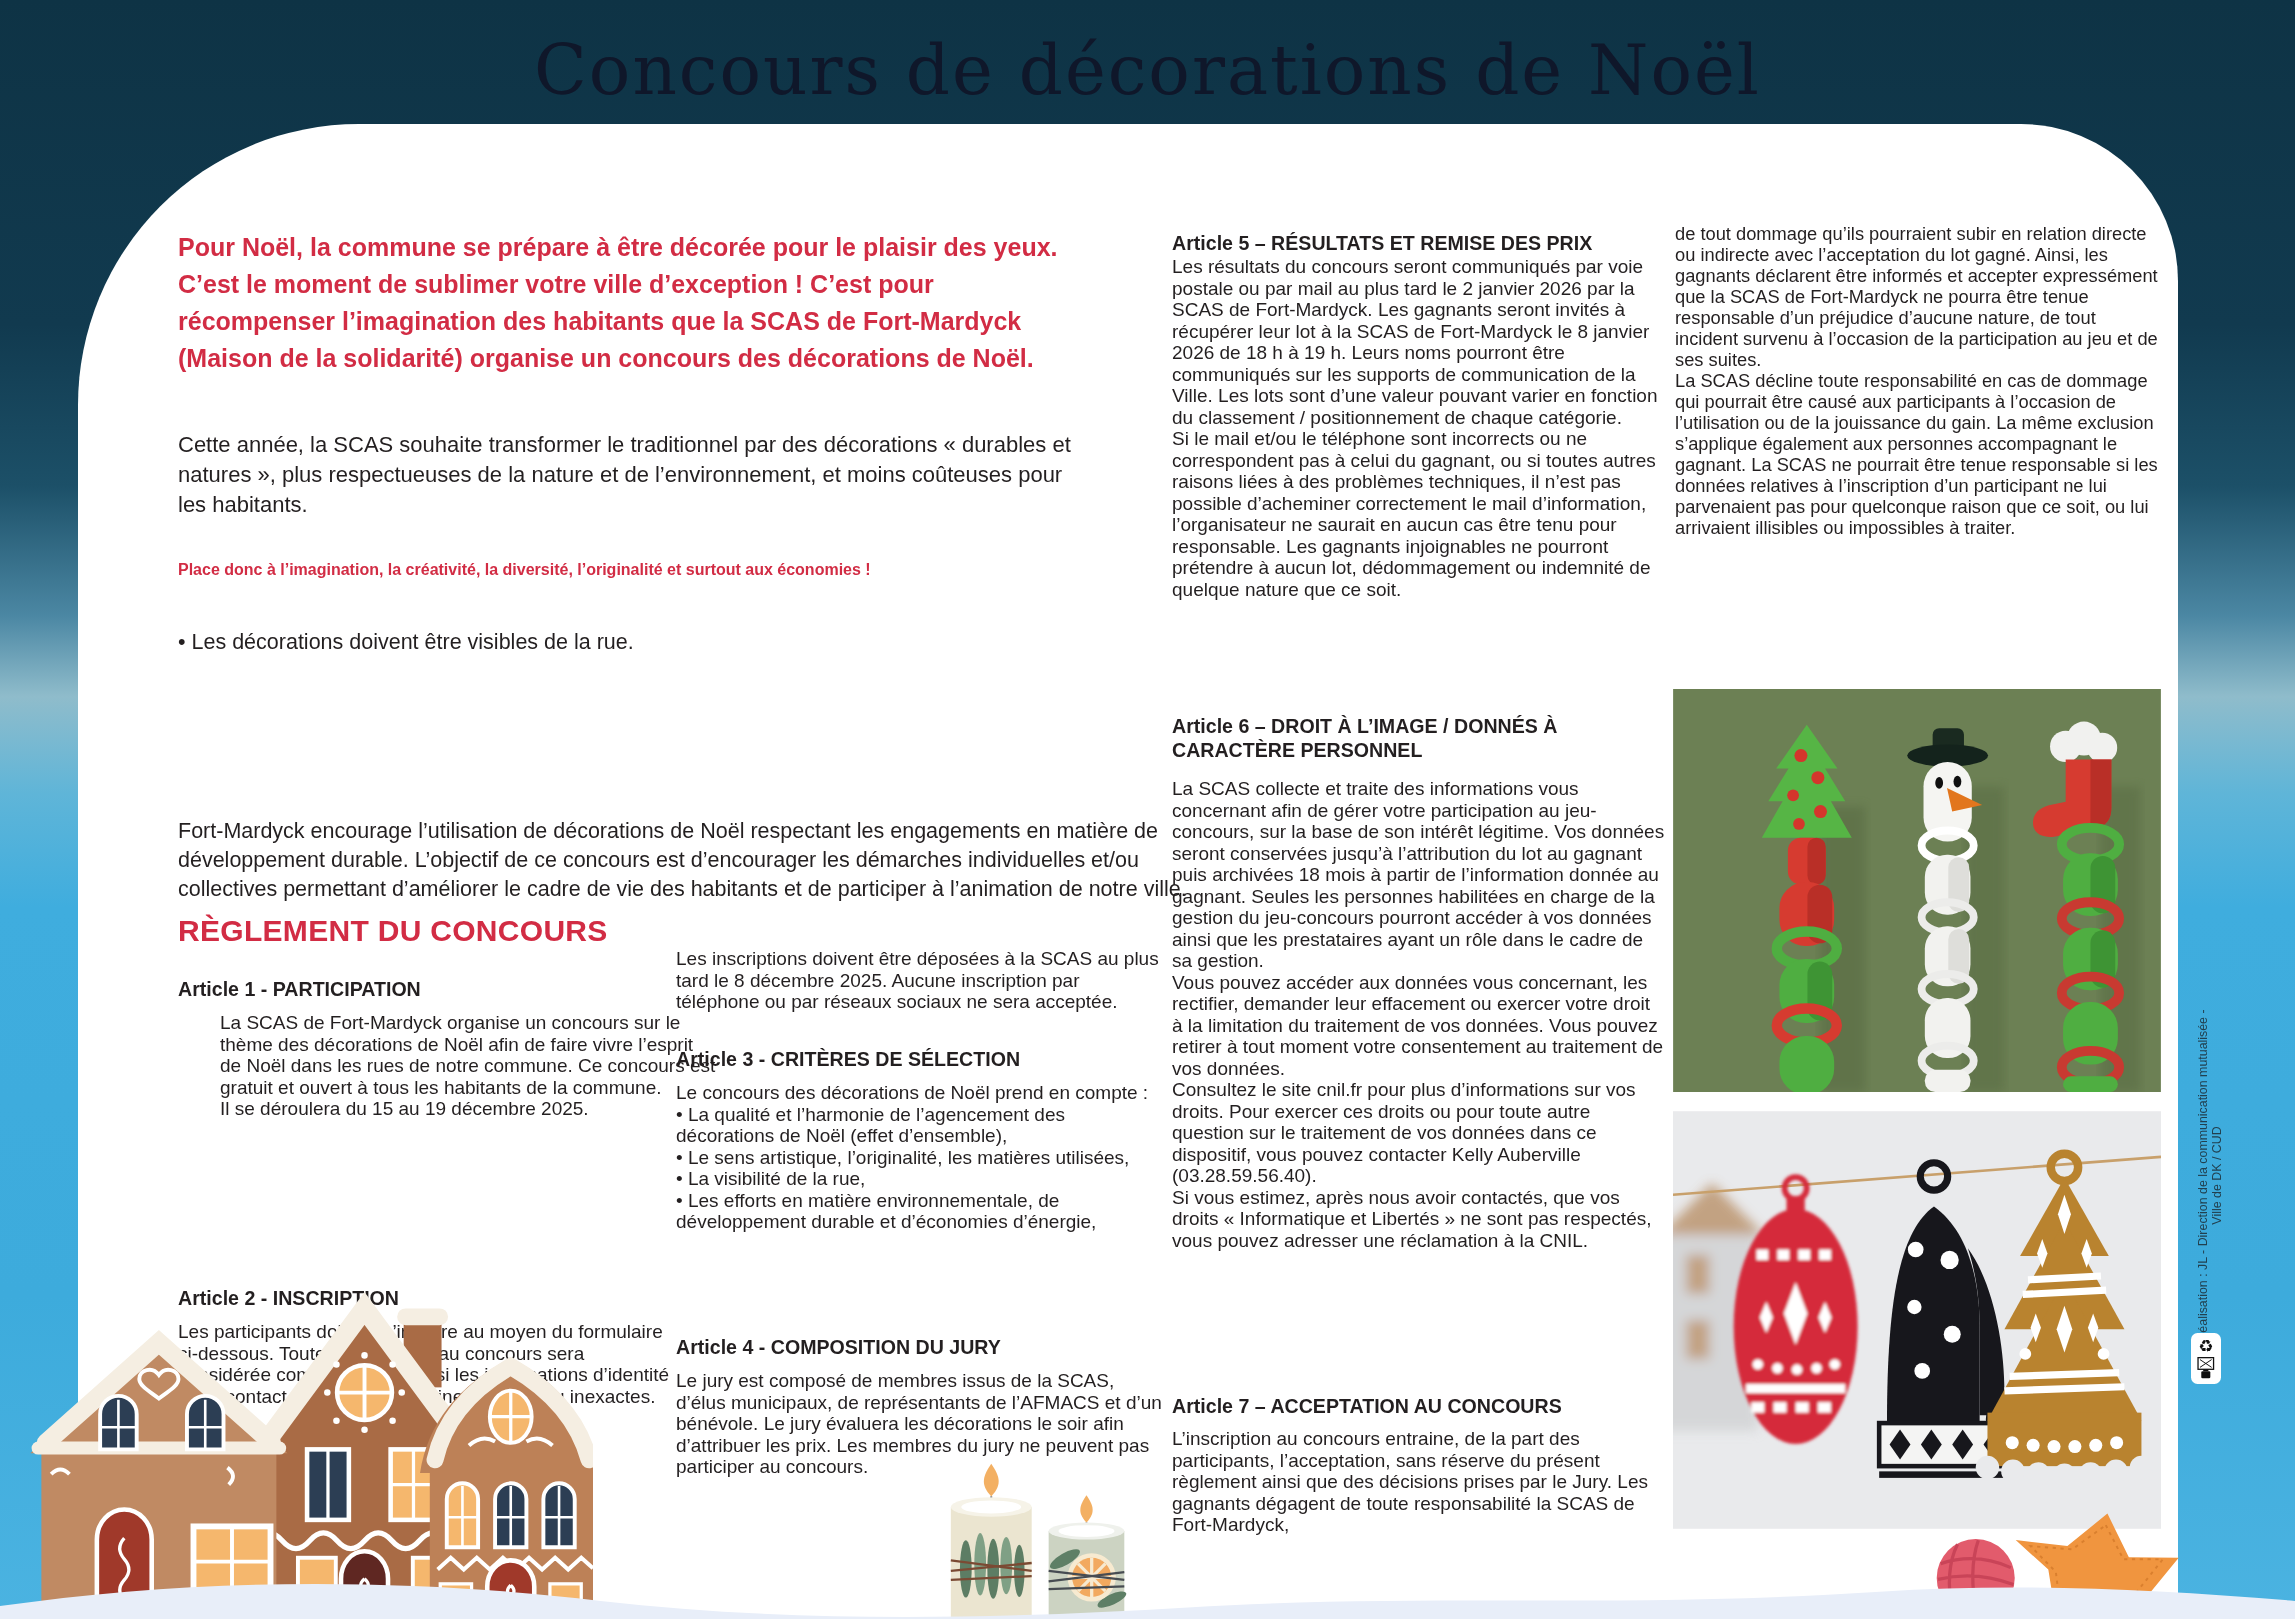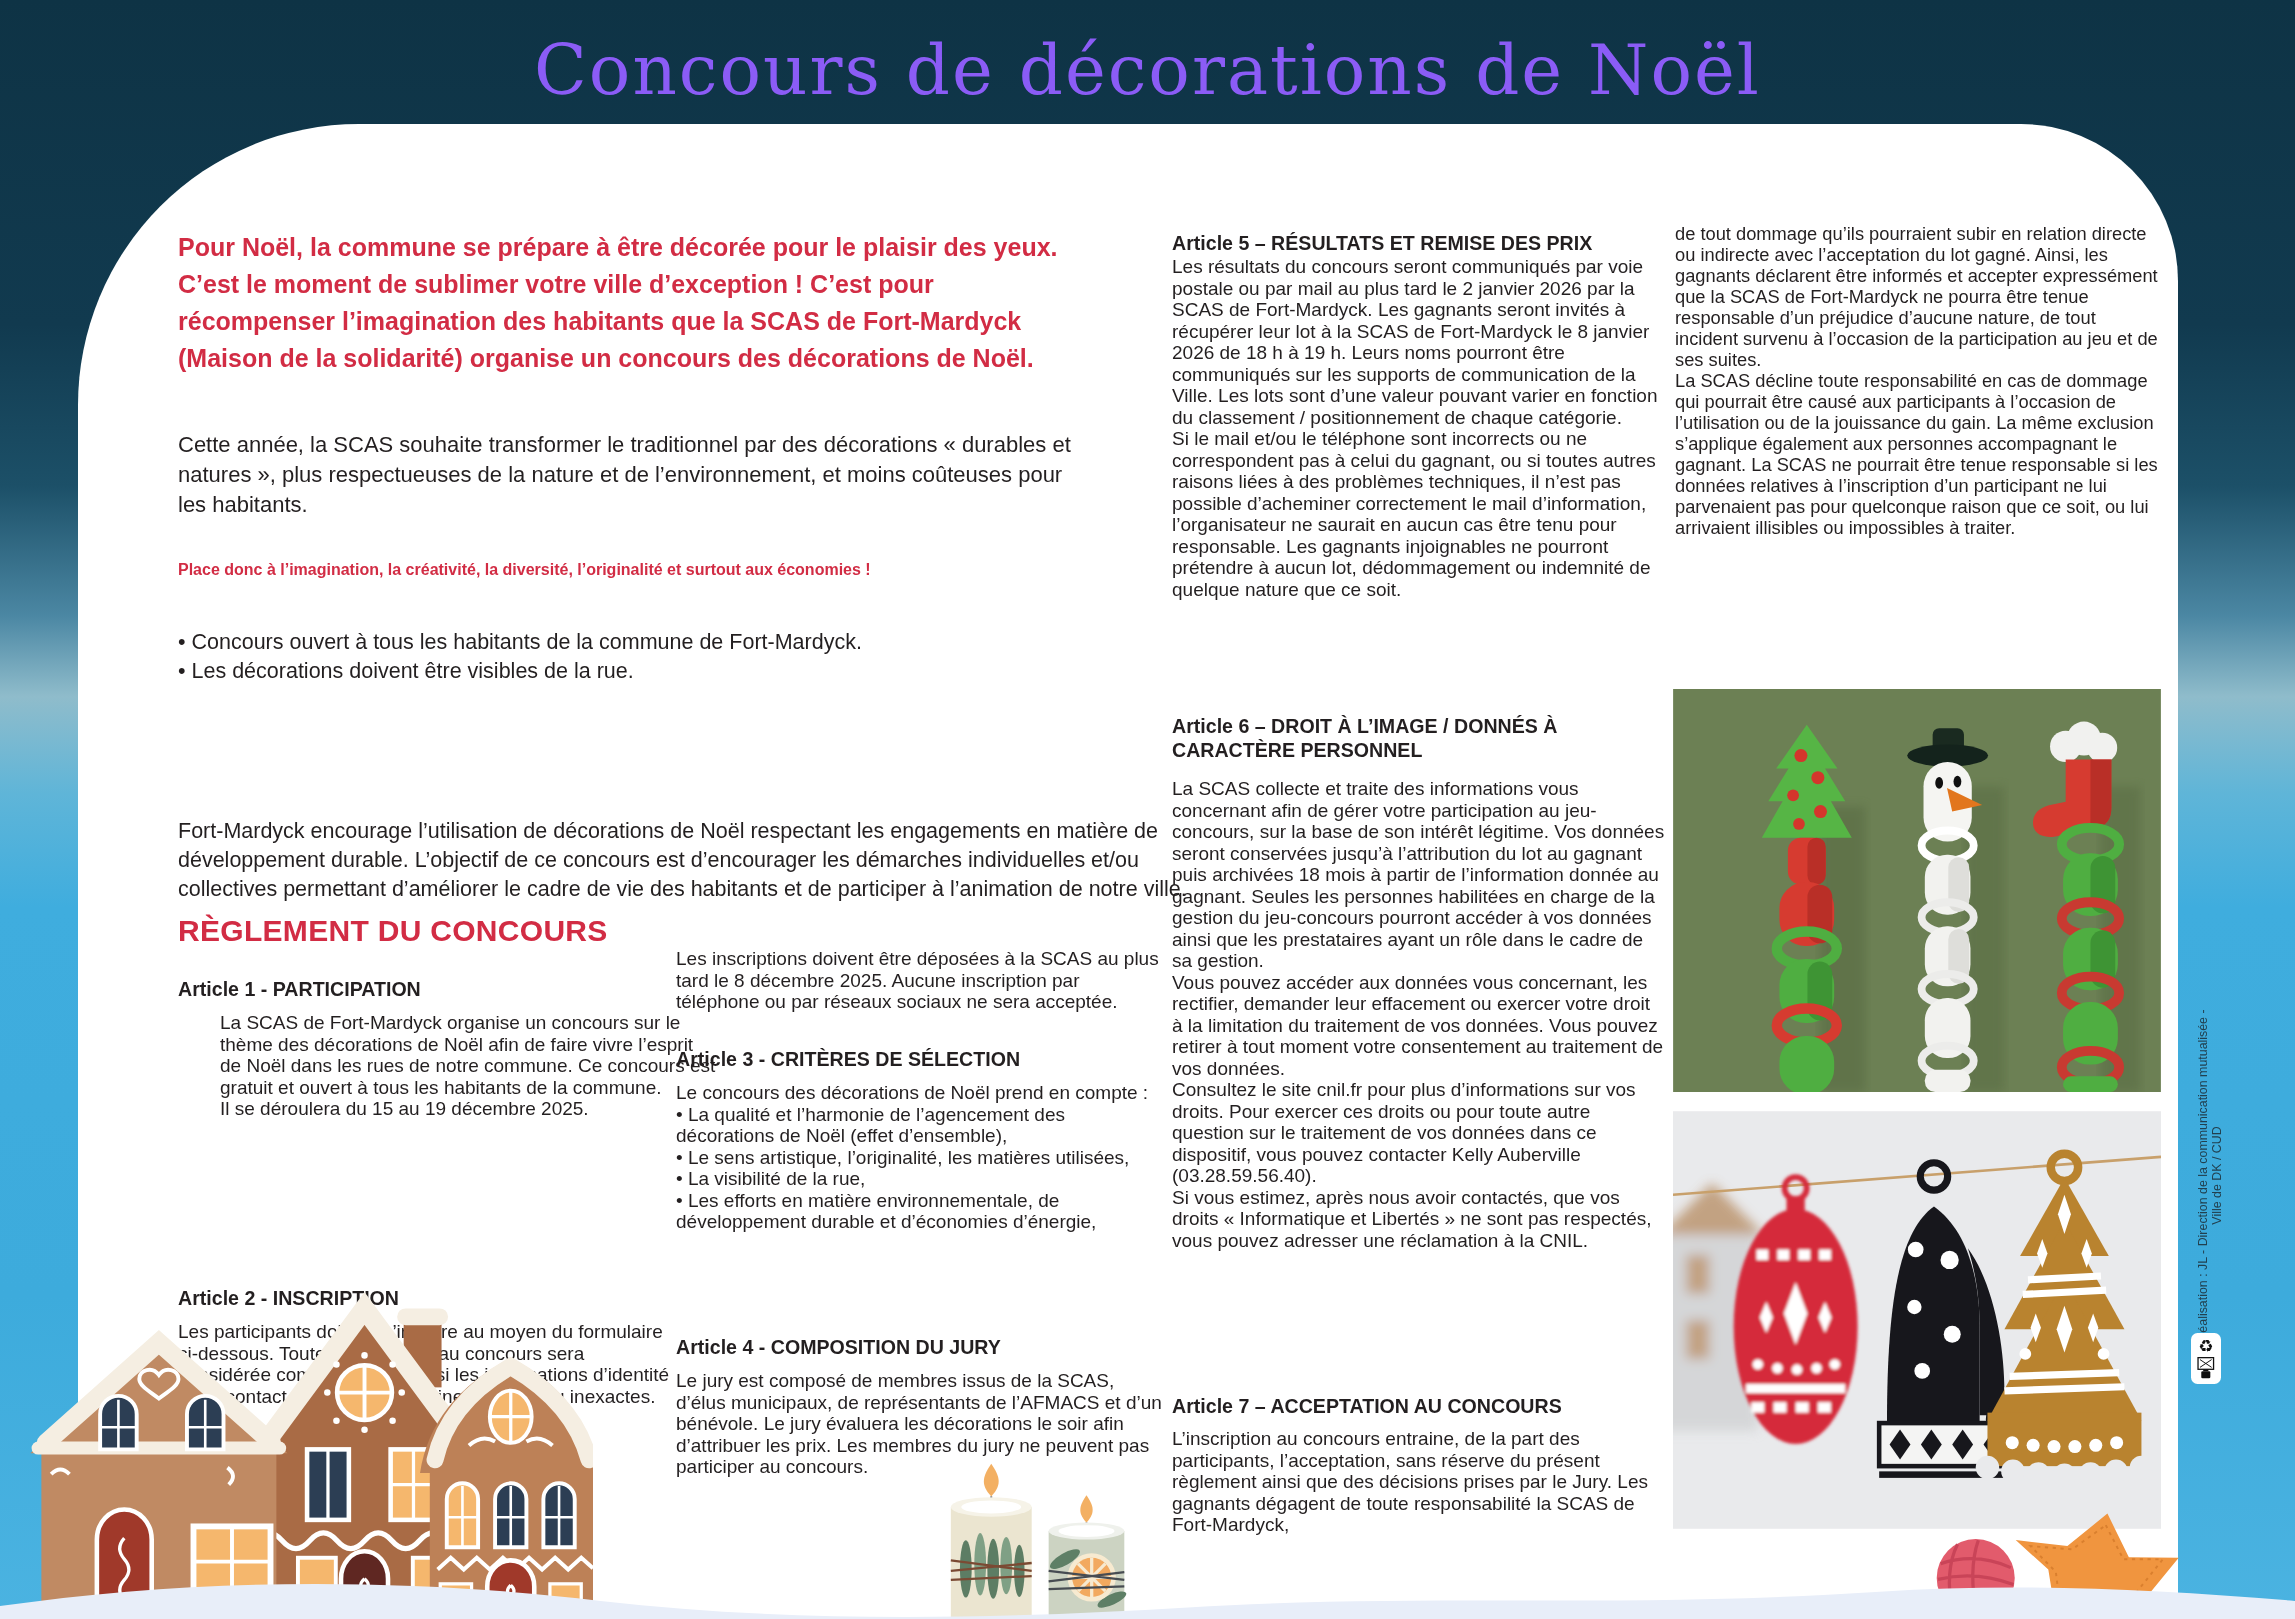--- a/index.html
+++ b/index.html
@@ -9,21 +9,21 @@
     background:linear-gradient(180deg,
       #0e3345 0%, #113a4f 20%, #1c5068 30%, #4b87a3 38%,
       #8fbccb 43%, #5fb5d8 49%, #3fadde 56%, #3dabdc 80%, #4bb3e1 100%);
   }
   .abs{position:absolute;}
   #card{
     left:78px;top:124px;width:2100px;height:1496px;background:#ffffff;
     border-radius:281px 157px 0 0;z-index:1;
   }
   #page-title{
-    left:0;top:30px;width:2295px;text-align:center;color:#8b5cf6;
+    left:0;top:30px;width:2295px;text-align:center;color:#0f172a;
     font-family:"DejaVu Serif","Liberation Serif",serif;
     font-size:69px;letter-spacing:2px;z-index:2;font-weight:500;
   }
   .txt{z-index:3;color:#231f20;}
   .para{white-space:pre-line;}
   .red{color:#d22c44;}
   .lead{font-size:25px;line-height:37px;font-weight:bold;}
   .p-intro{font-size:22px;line-height:30px;}
   .hl{font-size:16px;line-height:30px;font-weight:bold;}
   .bul{font-size:21.5px;line-height:29px;}
@@ -48,21 +48,20 @@
 <body>
 
 <div id="card" class="abs"></div>
 
 <div id="page-title" class="abs">Concours de décorations de Noël</div>
 
 <div class="abs txt lead red para" style="left:178px;top:229px;width:888px;">Pour Noël, la commune se prépare à être décorée pour le plaisir des yeux. C’est le moment de sublimer votre ville d’exception ! C’est pour récompenser l’imagination des habitants que la SCAS de Fort-Mardyck (Maison de la solidarité) organise un concours des décorations de Noël.</div>
 <div class="abs txt p-intro para" style="left:178px;top:430px;width:914px;">Cette année, la SCAS souhaite transformer le traditionnel par des décorations « durables et natures », plus respectueuses de la nature et de l’environnement, et moins coûteuses pour les habitants.</div>
 <div class="abs txt hl red para" style="left:178px;top:555px;width:1009px;">Place donc à l’imagination, la créativité, la diversité, l’originalité et surtout aux économies !</div>
 <div class="abs txt bul" style="left:178px;top:628px;width:1018px;">
-  <div>• Concours ouvert à tous les habitants de la commune de Fort-Mardyck.</div>
   <div>• Les décorations doivent être visibles de la rue.</div>
 </div>
 <div class="abs txt p2 para" style="left:178px;top:817px;width:1018px;">Fort-Mardyck encourage l’utilisation de décorations de Noël respectant les engagements en matière de développement durable. L’objectif de ce concours est d’encourager les démarches individuelles et/ou collectives permettant d’améliorer le cadre de vie des habitants et de participer à l’animation de notre ville.</div>
 
 <div class="abs txt rules-h red" style="left:178px;top:914px;width:588px;">RÈGLEMENT DU CONCOURS</div>
 
 <div class="abs txt at" style="left:178px;top:978px;width:496px;">Article 1 - PARTICIPATION</div>
 <div class="abs txt ab para" style="left:178px;top:1012px;width:496px;margin-left:42px;">La SCAS de Fort-Mardyck organise un concours sur le thème des décorations de Noël afin de faire vivre l’esprit de Noël dans les rues de notre commune. Ce concours est gratuit et ouvert à tous les habitants de la commune.
 Il se déroulera du 15 au 19 décembre 2025.</div>
 <div class="abs txt at" style="left:178px;top:1287px;width:496px;">Article 2 - INSCRIPTION</div>

